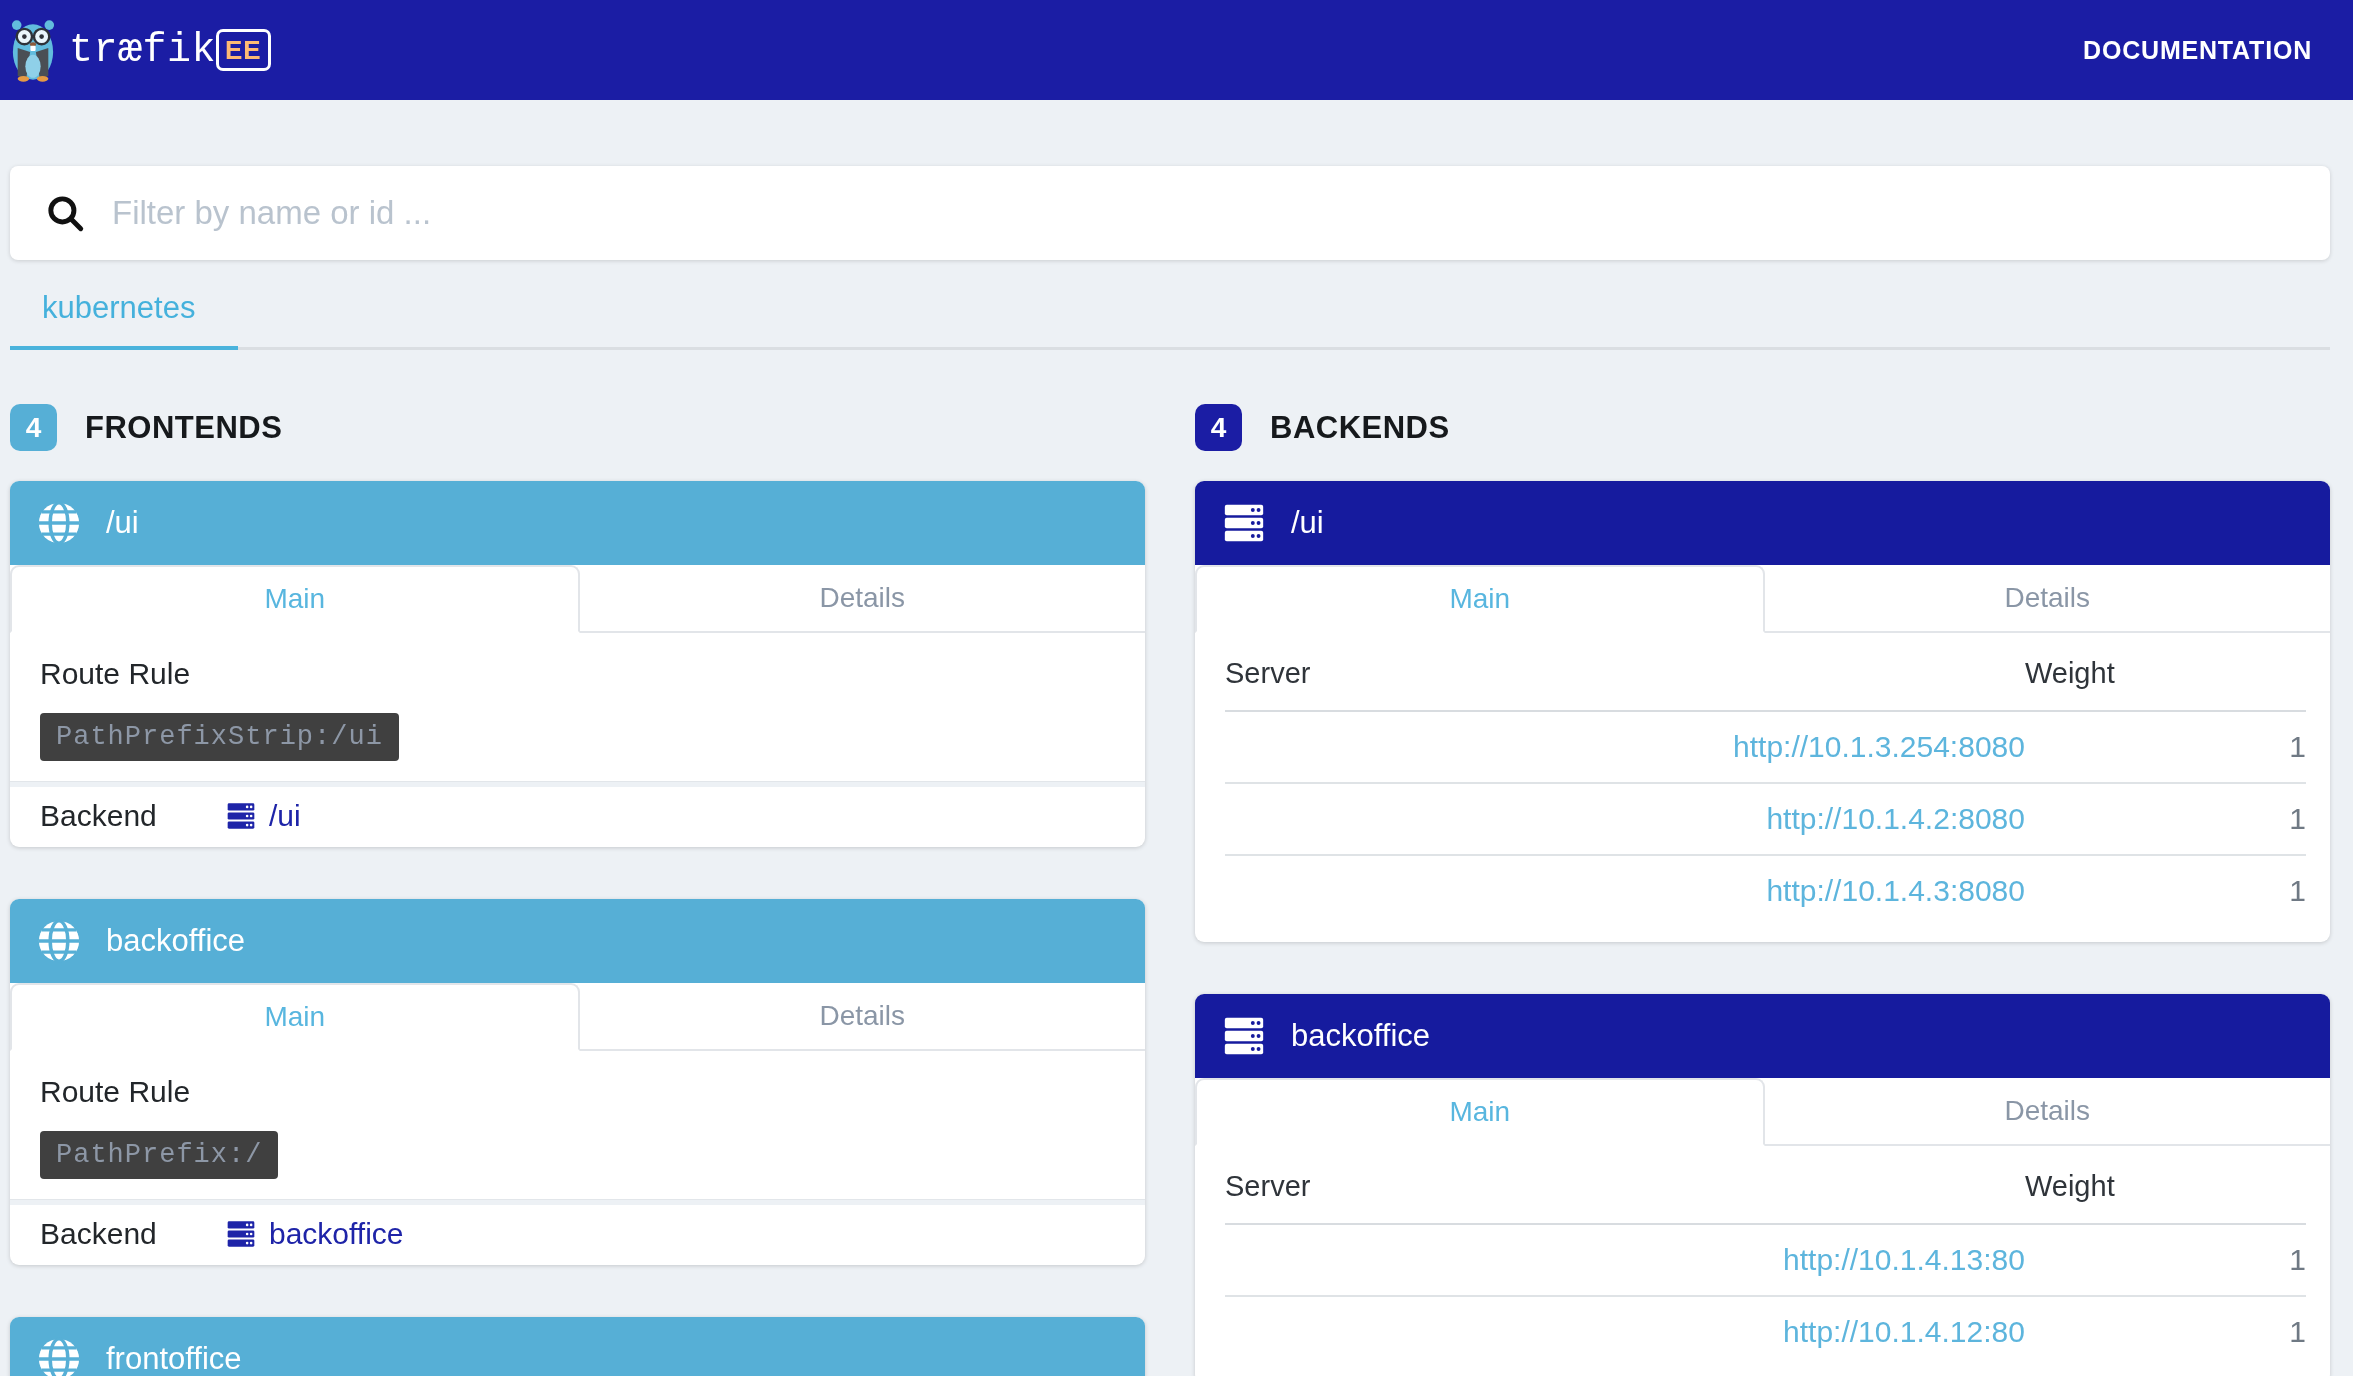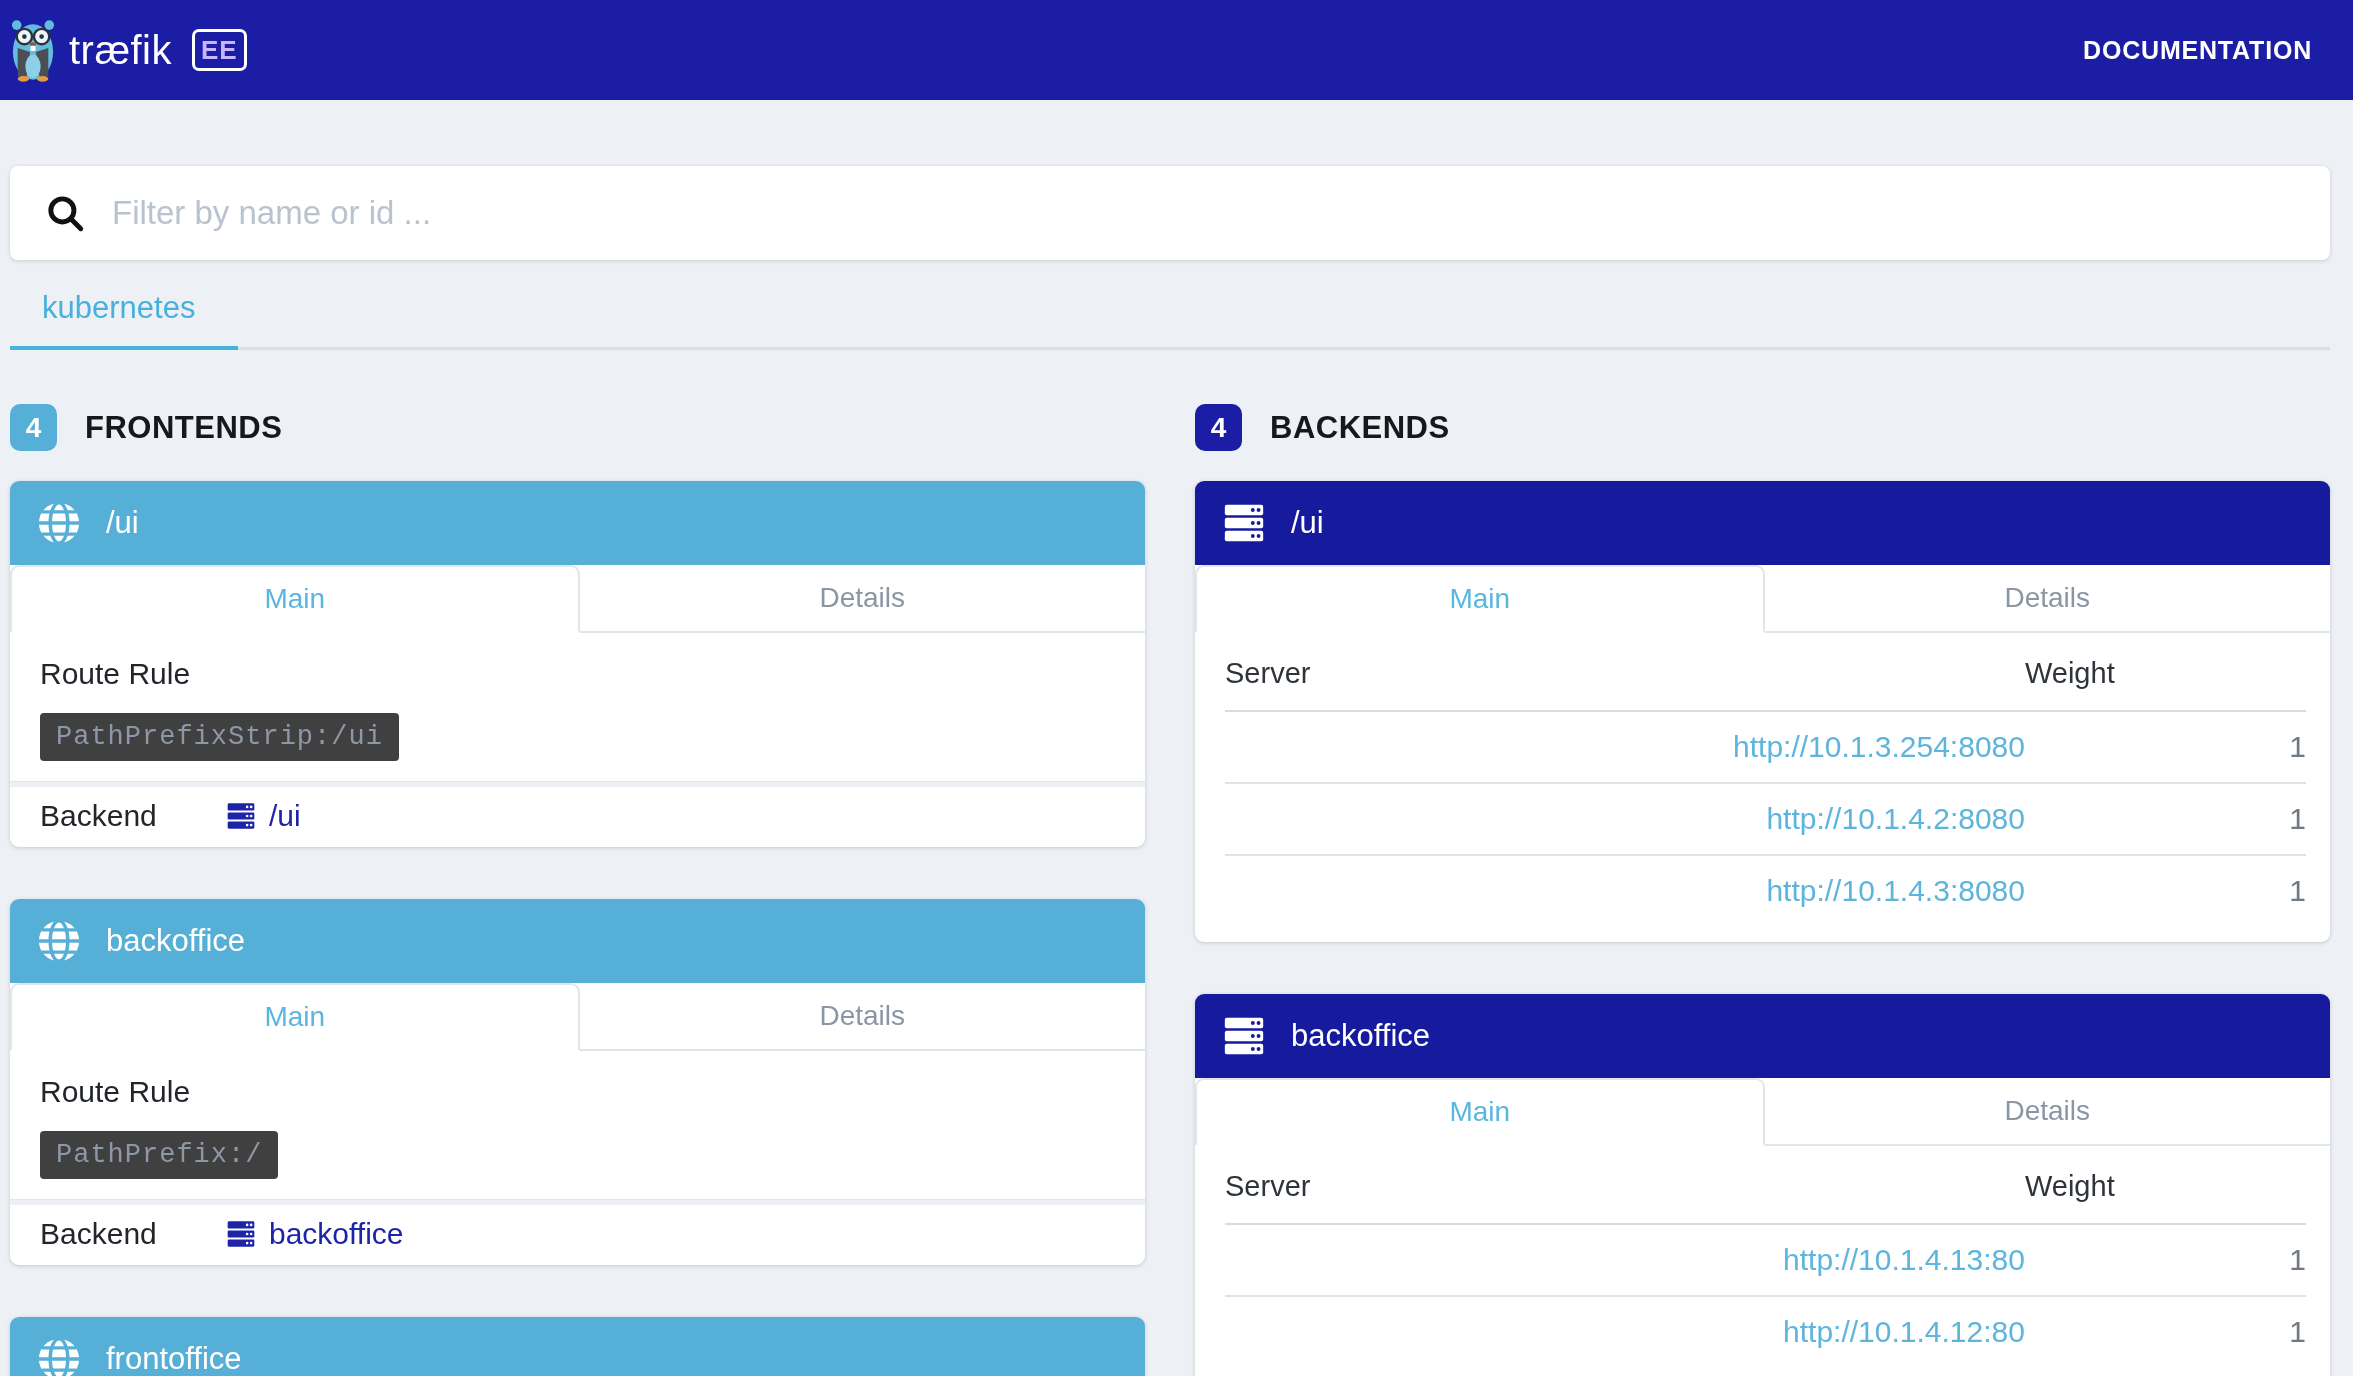--- a/index.html
+++ b/index.html
@@ -3,22 +3,22 @@
 <meta charset="utf-8">
 <style>
   * { margin:0; padding:0; box-sizing:border-box; }
   html,body { width:2353px; height:1376px; overflow:hidden; }
   body { background:#edf1f5; font-family:"Liberation Sans", sans-serif; color:#22262a; }
 
   
   .navbar { height:100px; background:#1B1DA4; display:flex; align-items:center; padding:0 41px 0 10px; }
   .brand { display:flex; align-items:center; }
   .brand-mascot { width:46px; height:66px; margin-right:13px; }
-  .brand-text { color:#ffffff; font-size:40px; letter-spacing:0.5px; }
-  .brand-ee { margin-left:20px; border:3px solid #ffffff; border-radius:7px; color:#c4b5fd;
+  .brand-text { color:#ffffff; font-size:40px; letter-spacing:0.5px;font-family:Liberation Mono, monospace; }
+  .brand-ee { margin-left:0; border:3px solid #ffffff; border-radius:7px; color:#fdba74;
               font-weight:700; font-size:26px; padding:3px 6px 2px; letter-spacing:1px; }
   .nav-items { display:flex; gap:48px; margin-left:48px; }
   .nav-item { color:#ffffff; font-weight:700; font-size:25px; letter-spacing:0.8px; cursor:pointer; }
   .nav-item.active { color:#6FB0D9; }
   .nav-right { margin-left:auto; color:#ffffff; font-weight:700; font-size:25px; letter-spacing:0.8px; cursor:pointer; }
 
   
   .page { padding:0 23px 0 10px; }
 
   .search-card { margin-top:66px; background:#ffffff; border-radius:8px; height:94px;

